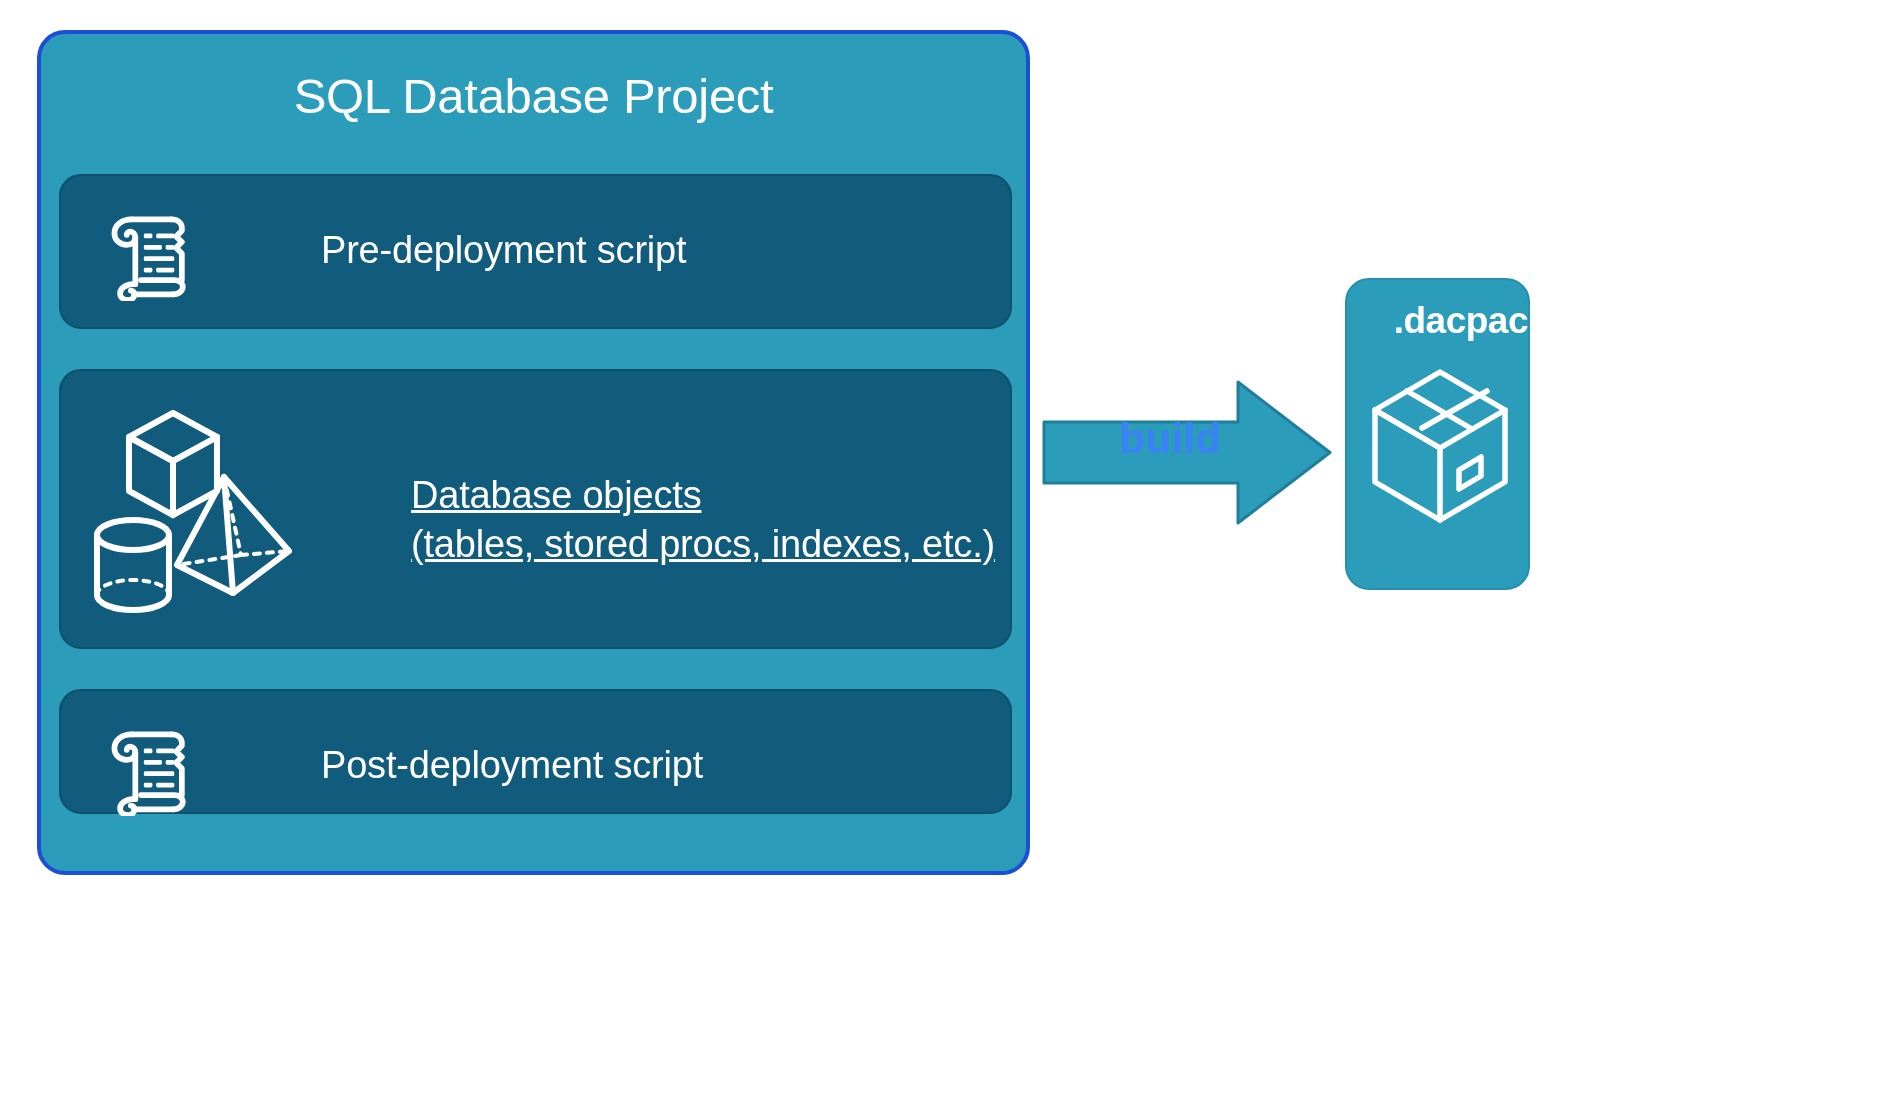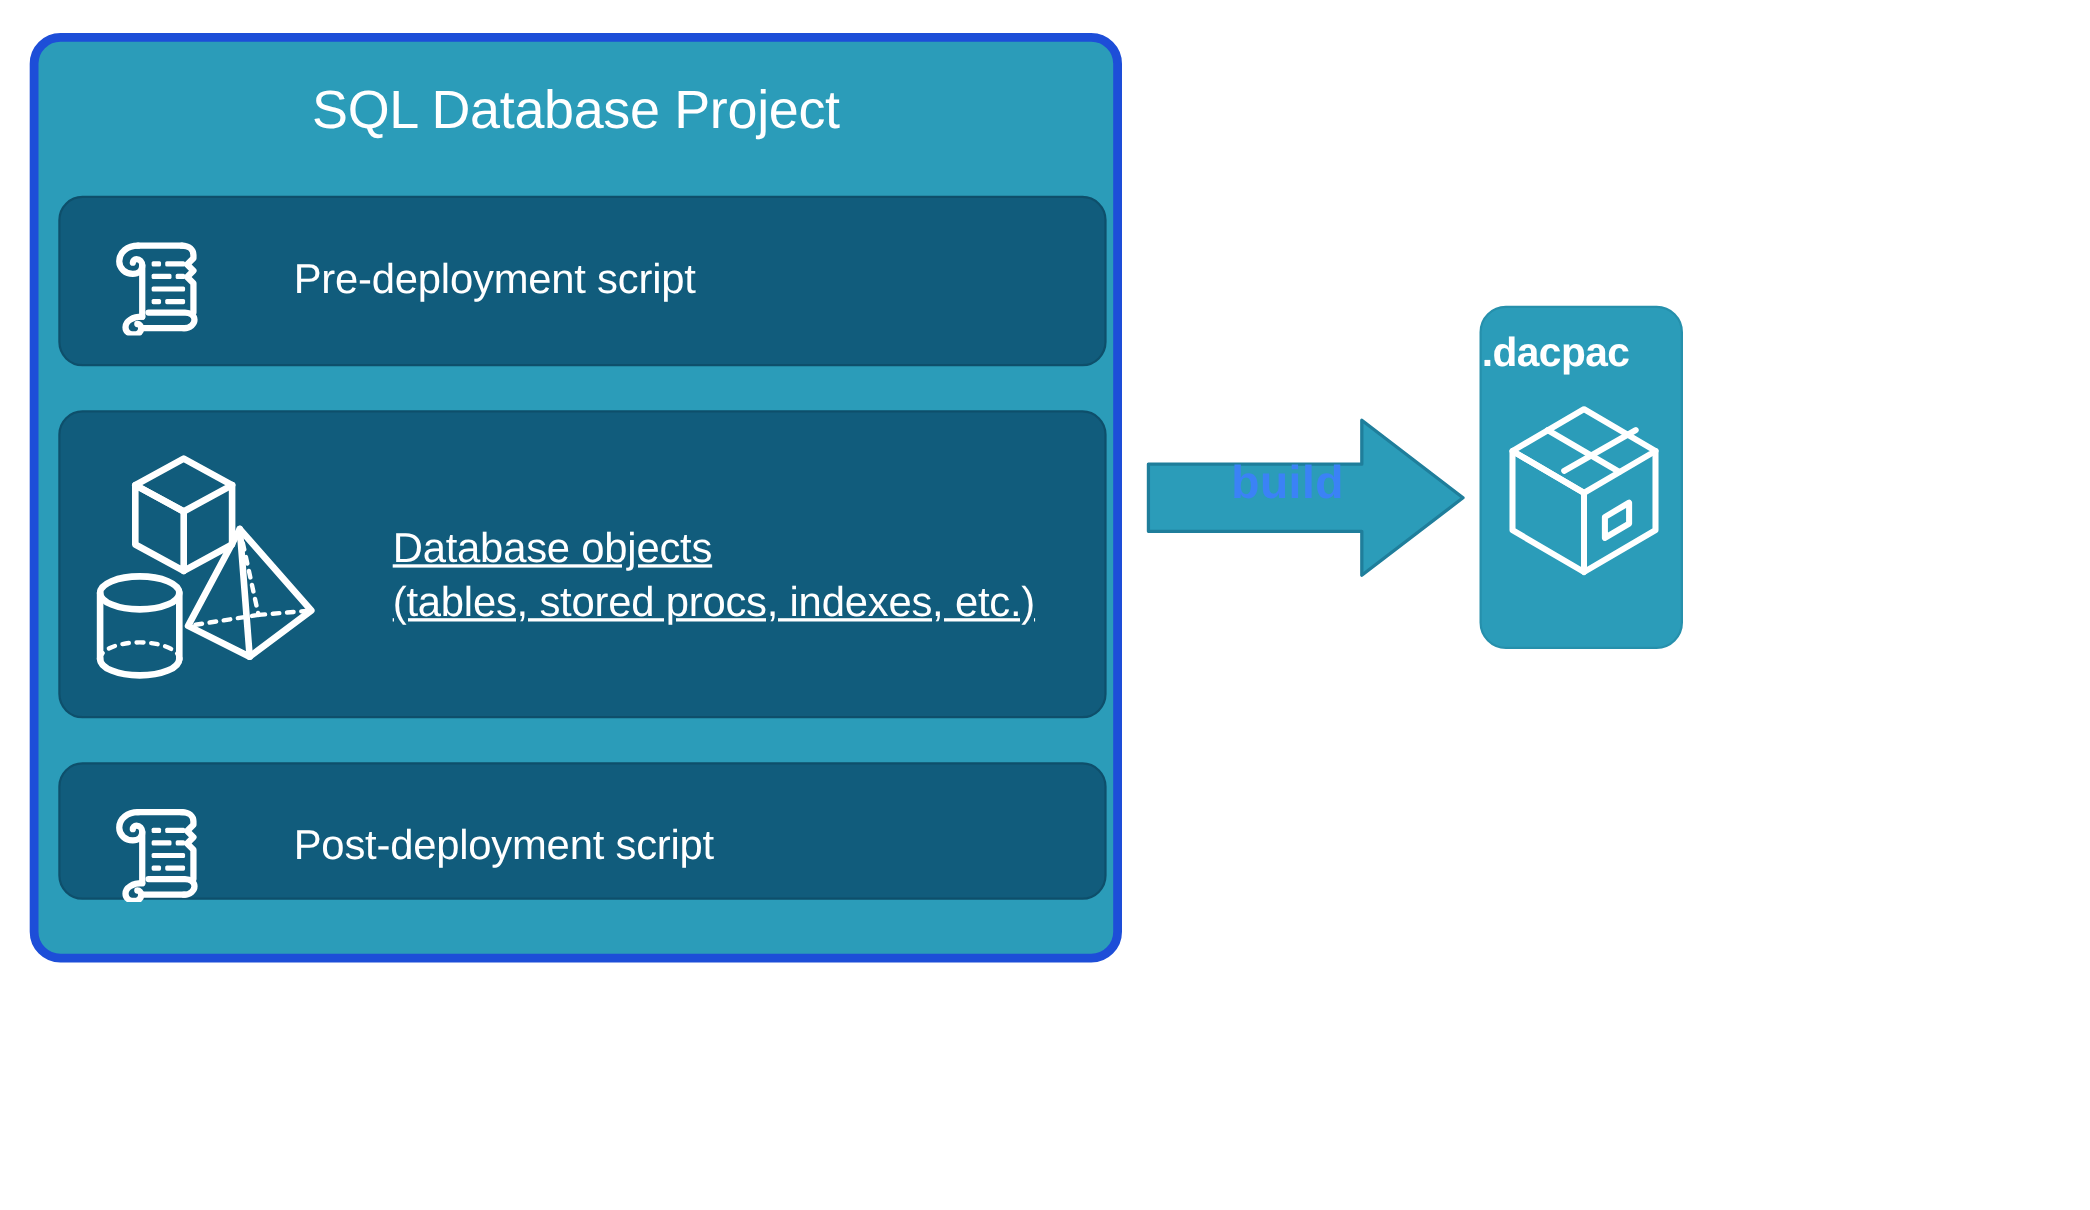--- a/index.html
+++ b/index.html
@@ -18,26 +18,26 @@
     position: absolute;
     left: 0; top: 0;
     width: 1900px;
     height: 1100px;
     background: #ffffff;
   }
 
   
   .project-card {
     position: absolute;
-    left: 27px;
+    left: 37px;
     top: 30px;
     width: 993px;
     height: 845px;
     background: #2B9CB9;
-    border: 8px solid #1d4ed8;
+    border: 4px solid #1d4ed8;
     border-radius: 28px;
     box-sizing: border-box;
   }
   .project-title {
     position: absolute;
     left: 0; top: 38px;
     width: 100%;
     text-align: center;
     color: #ffffff;
     font-size: 49px;
@@ -61,20 +61,21 @@
   .panel-post { top: 655px; height: 125px; }
 
   .panel-label {
     position: absolute;
     color: #ffffff;
     font-size: 38px;
     font-weight: 400;
     line-height: 1.28;
     letter-spacing: -0.2px;
     white-space: pre-line;
+    margin-left: 48px;
   }
   .panel-pre .panel-label  { left: 212px; top: 50px; }
   .panel-post .panel-label { left: 212px; top: 50px; }
   .panel-objs .panel-label { left: 302px; top: 100px; text-decoration: underline; }
 
   .icon-slot {
     position: absolute;
     display: block;
   }
   .icon-scroll-pre  { left: 42px; top: 30px;  width: 95px; height: 95px; }
@@ -111,21 +112,21 @@
     height: 312px;
     background: #2B9CB9;
     border: 2px solid #2690AC;
     border-radius: 24px;
     box-sizing: border-box;
   }
   .dacpac-title {
     position: absolute;
     left: 0; top: 22px;
     width: 100%;
-    text-align: left;
+    text-align: right;
     color: #ffffff;
     font-size: 37px;
     font-weight: bold;
     letter-spacing: -0.5px;
     line-height: 1;
   }
   .dacpac-icon {
     position: absolute;
     left: 22px;
     top: 86px;

